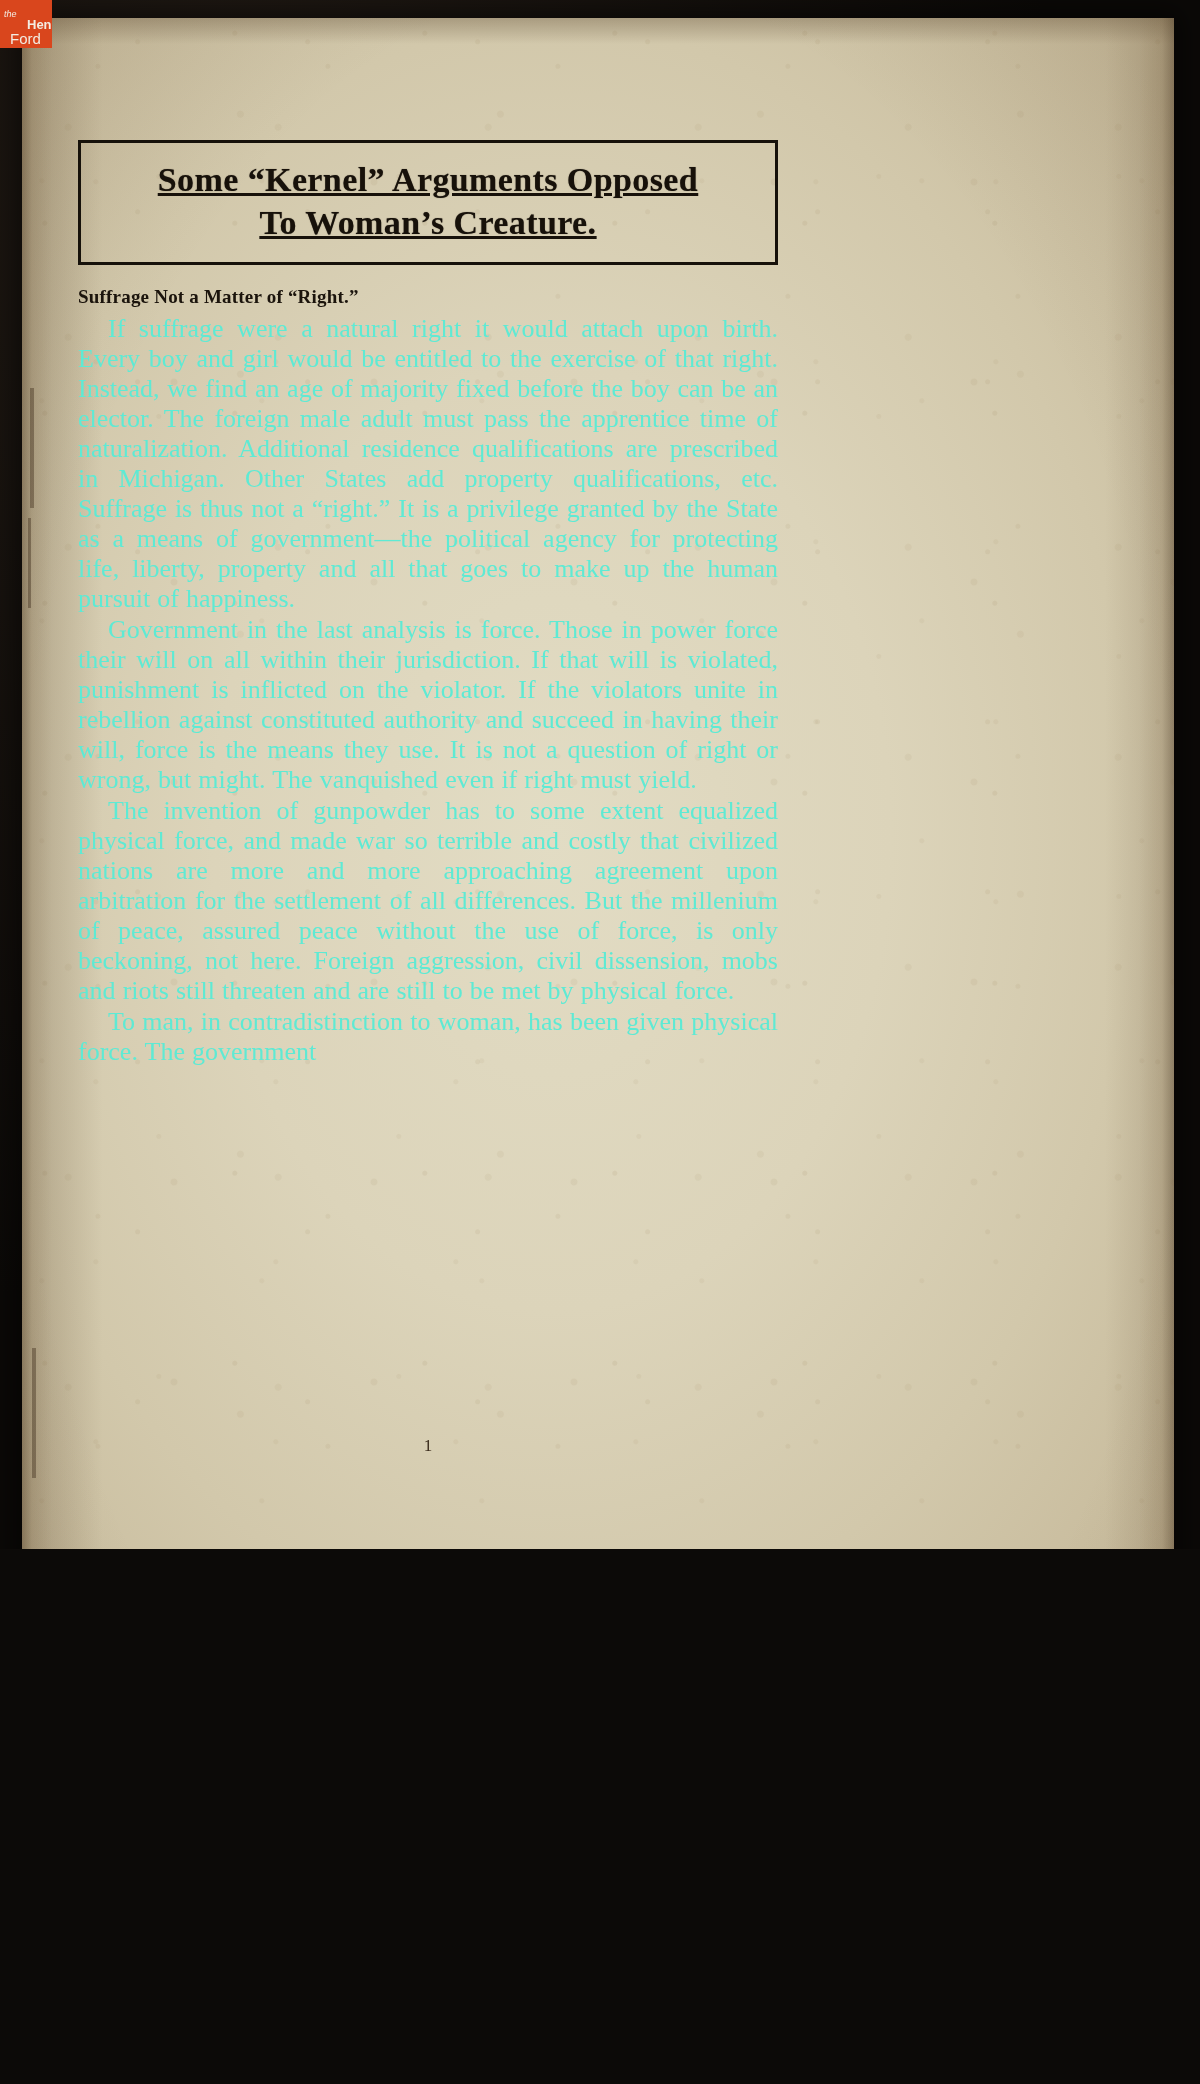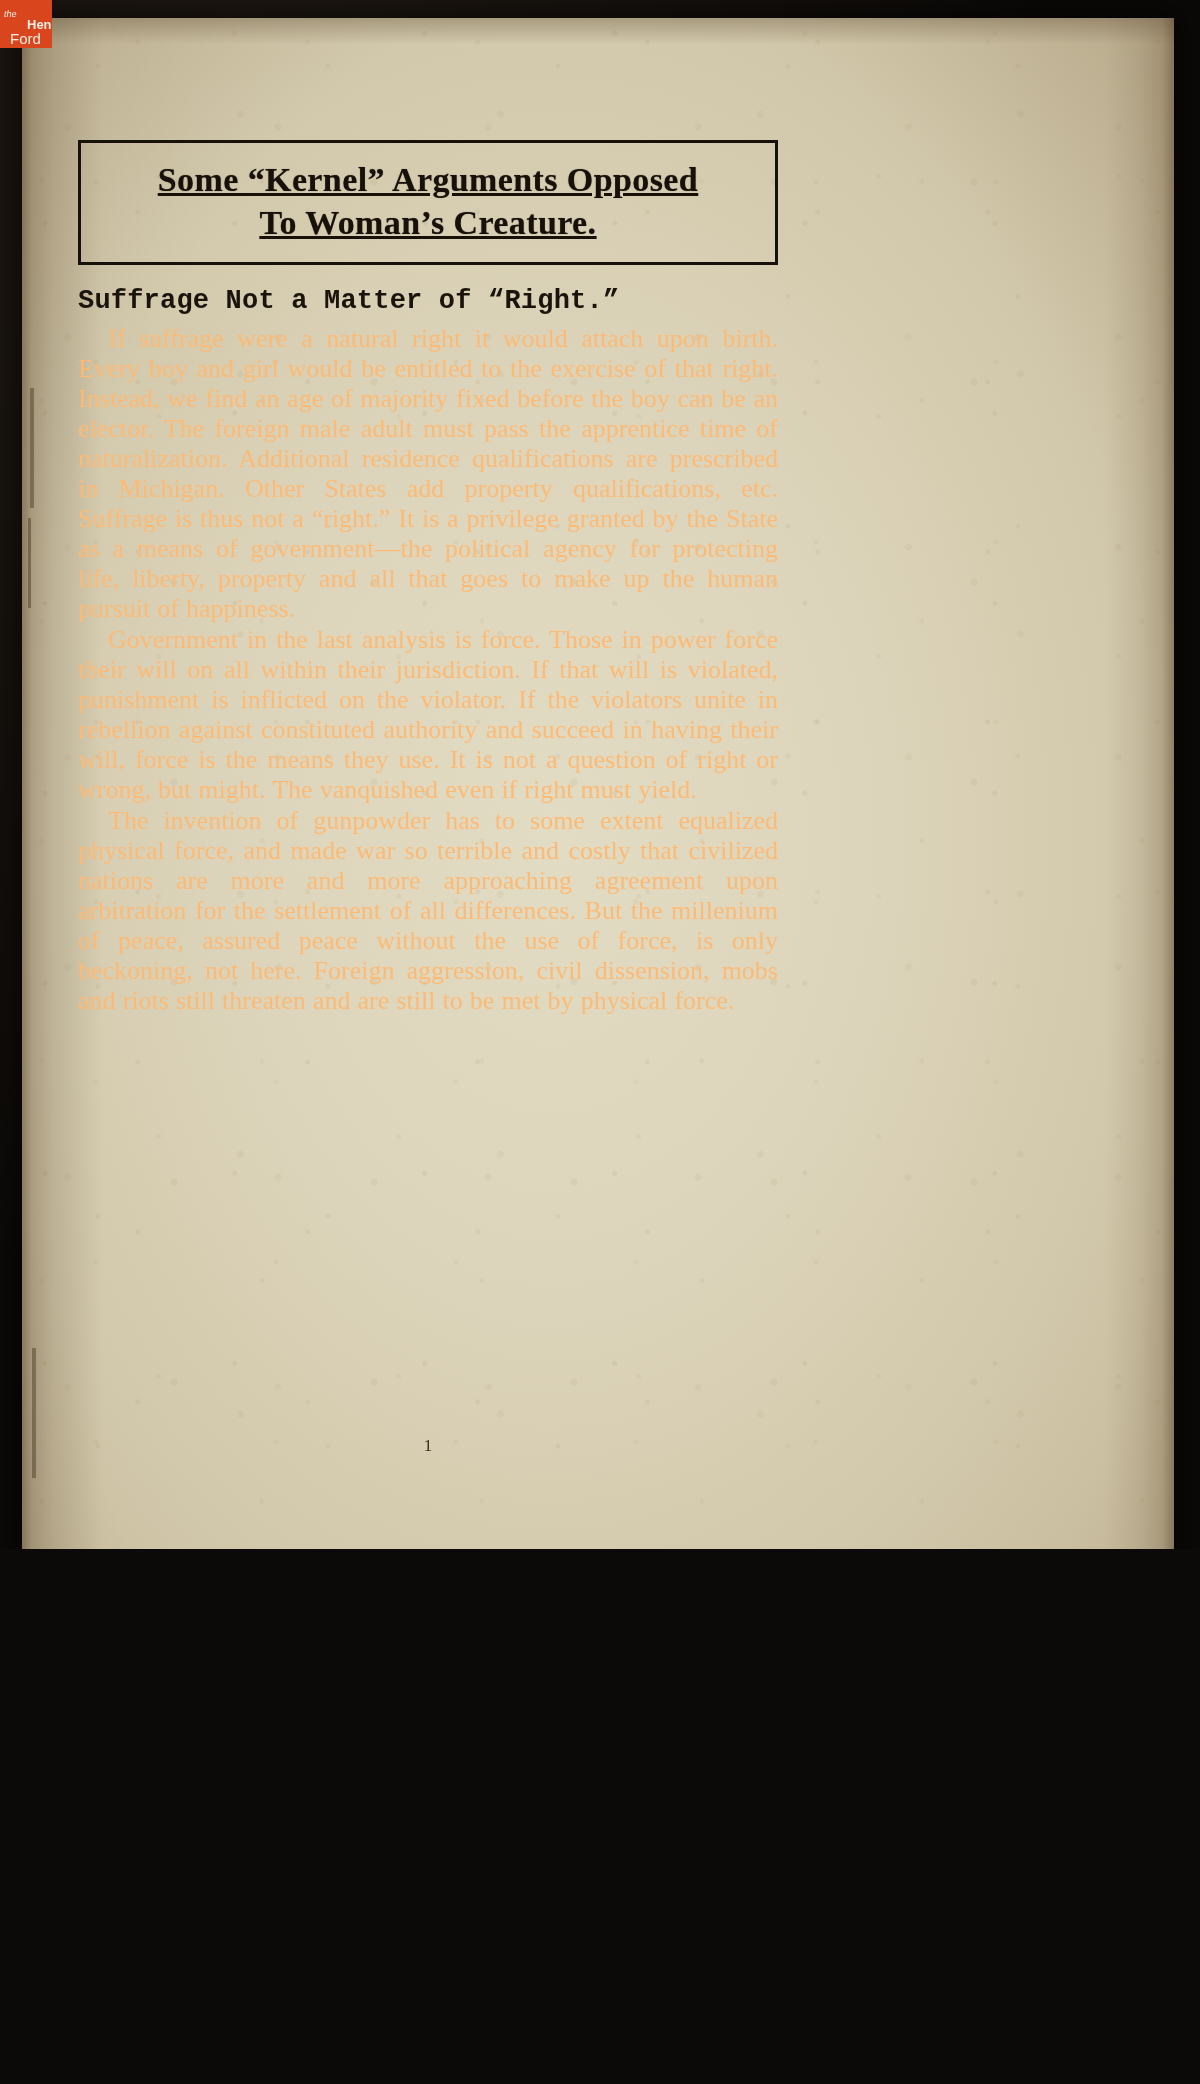--- a/index.html
+++ b/index.html
@@ -95,40 +95,40 @@
     letter-spacing:.4px;
     line-height:1.22;
     color:#17110a;
     text-shadow:0 0 1px rgba(30,22,12,.55);
     text-decoration:underline;
   }
   #title-box .tline2{margin-top:2px;}
 
   
   .subhead{
-    font-family:Liberation Mono, monospace;
+    font-family:Liberation Serif, serif;
     font-weight:bold;
-    font-size:27px;
+    font-size:19px;
     line-height:1.22;
     letter-spacing:.2px;
     color:#1b140c;
     white-space:nowrap;
   }
   #subheads{margin-bottom:6px;}
 
   
   .para{
     font-family:"Liberation Serif", serif;
     font-size:26px;
     line-height:1.155;
     text-align:justify;
     text-align-last:left;
     text-indent:30px;
     margin:0 0 1px 0;
-    color:#fdba74;
+    color:#5eead4;
     word-spacing:.6px;
   }
   .para.last{text-align-last:left;}
 
   #page-number{
     position:absolute;left:78px;top:1436px;width:700px;
     text-align:center;font-family:"Liberation Serif", serif;
     font-size:17px;color:#3a2c1c;
   }
 
@@ -172,18 +172,19 @@
       <div class="tline tline2">To Woman’s Creature.</div>
     </div>
 
     <div id="subheads">
       <div class="subhead">Suffrage Not a Matter of “Right.”</div>
     </div>
 
     <p class="para">If suffrage were a natural right it would attach upon birth. Every boy and girl would be entitled to the exercise of that right. Instead, we find an age of majority fixed before the boy can be an elector. The foreign male adult must pass the apprentice time of naturalization. Additional residence qualifications are prescribed in Michigan. Other States add property qualifications, etc. Suffrage is thus not a “right.” It is a privilege granted by the State as a means of government—the political agency for protecting life, liberty, property and all that goes to make up the human pursuit of happiness.</p>
     <p class="para">Government in the last analysis is force. Those in power force their will on all within their jurisdiction. If that will is violated, punishment is inflicted on the violator. If the violators unite in rebellion against constituted authority and succeed in having their will, force is the means they use. It is not a question of right or wrong, but might. The vanquished even if right must yield.</p>
     <p class="para">The invention of gunpowder has to some extent equalized physical force, and made war so terrible and costly that civilized nations are more and more approaching agreement upon arbitration for the settlement of all differences. But the millenium of peace, assured peace without the use of force, is only beckoning, not here. Foreign aggression, civil dissension, mobs and riots still threaten and are still to be met by physical force.</p>
+    <p class="para last">To man, in contradistinction to woman, has been given physical force. The government</p>
 
   </div>
 
   <div id="page-number">1</div>
 
 </div>
 
 </body></html>

